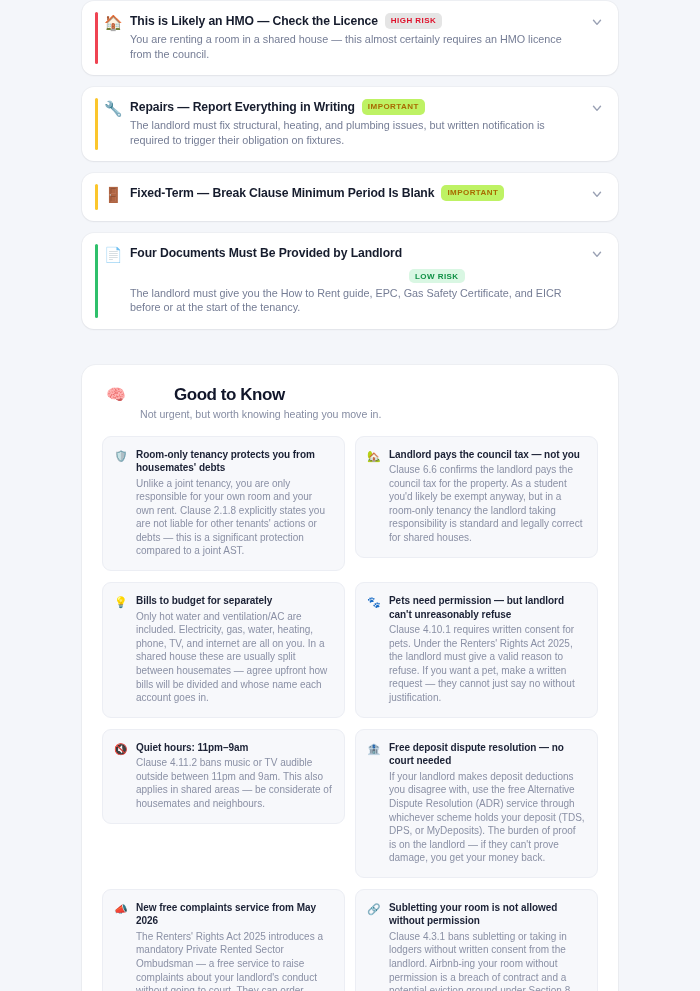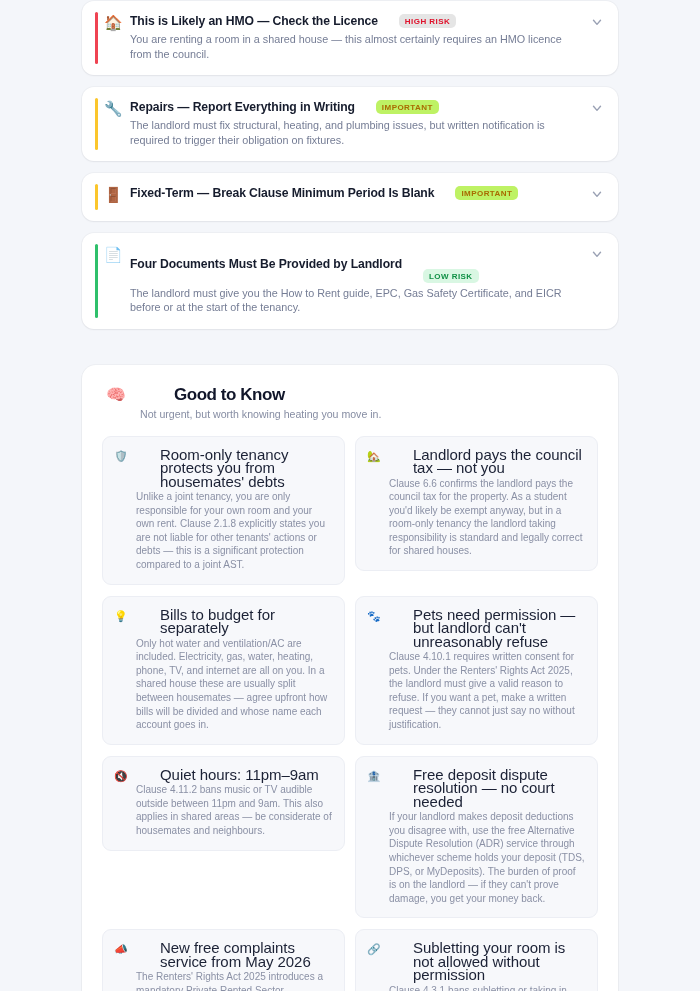--- a/index.html
+++ b/index.html
@@ -50,22 +50,21 @@
     width: 26px;
     flex: 0 0 26px;
     font-size: 15px;
     line-height: 18px;
     margin-top: 1px;
     text-align: left;
   }
   .alert-body { flex: 1 1 auto; min-width: 0; }
   .alert-titlerow {
     display: flex;
-    align-items: center;
-    gap: 21px;
+    gap: 7px;
     flex-wrap: wrap;
     margin-bottom: 3px;
   }
   .alert-title {
     font-size: 12.2px;
     font-weight: bold;
     color: #161c2d;
     letter-spacing: -0.1px;
     line-height: 16px;
   }
@@ -145,27 +144,26 @@
     align-items: flex-start;
   }
   .gtk-card-emoji {
     flex: 0 0 14px;
     font-size: 11px;
     line-height: 14px;
     margin-top: 1px;
   }
   .gtk-card-body { flex: 1 1 auto; min-width: 0; }
   .gtk-card-title {
-    font-size: 15px;
-    font-weight: normal;
+    font-size: 10px;
+    font-weight: bold;
     color: #1b2135;
     line-height: 13.5px;
     margin-bottom: 2px;
     letter-spacing: -0.05px;
-    margin-left: 24px;
   }
   .gtk-card-text {
     font-size: 10px;
     line-height: 13.6px;
     color: #8a90a5;
   }
 </style>
 </head>
 <body>
 

